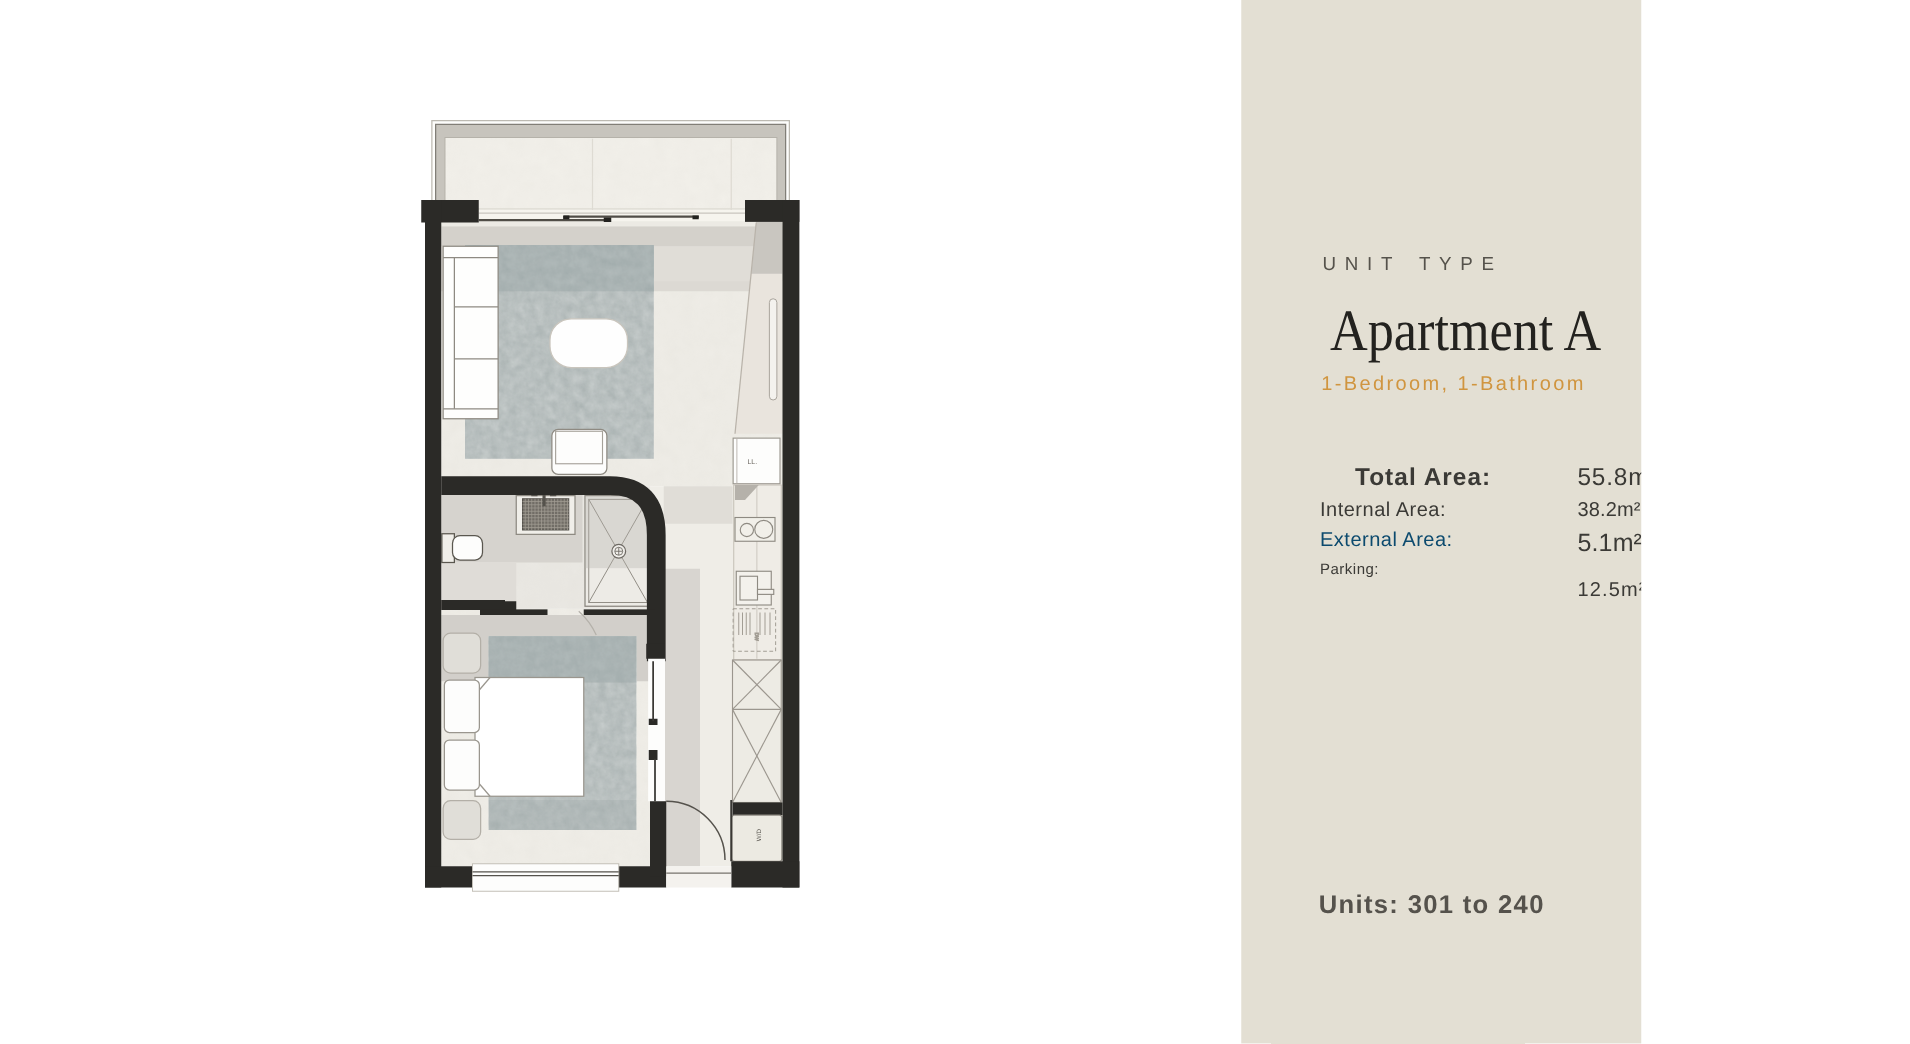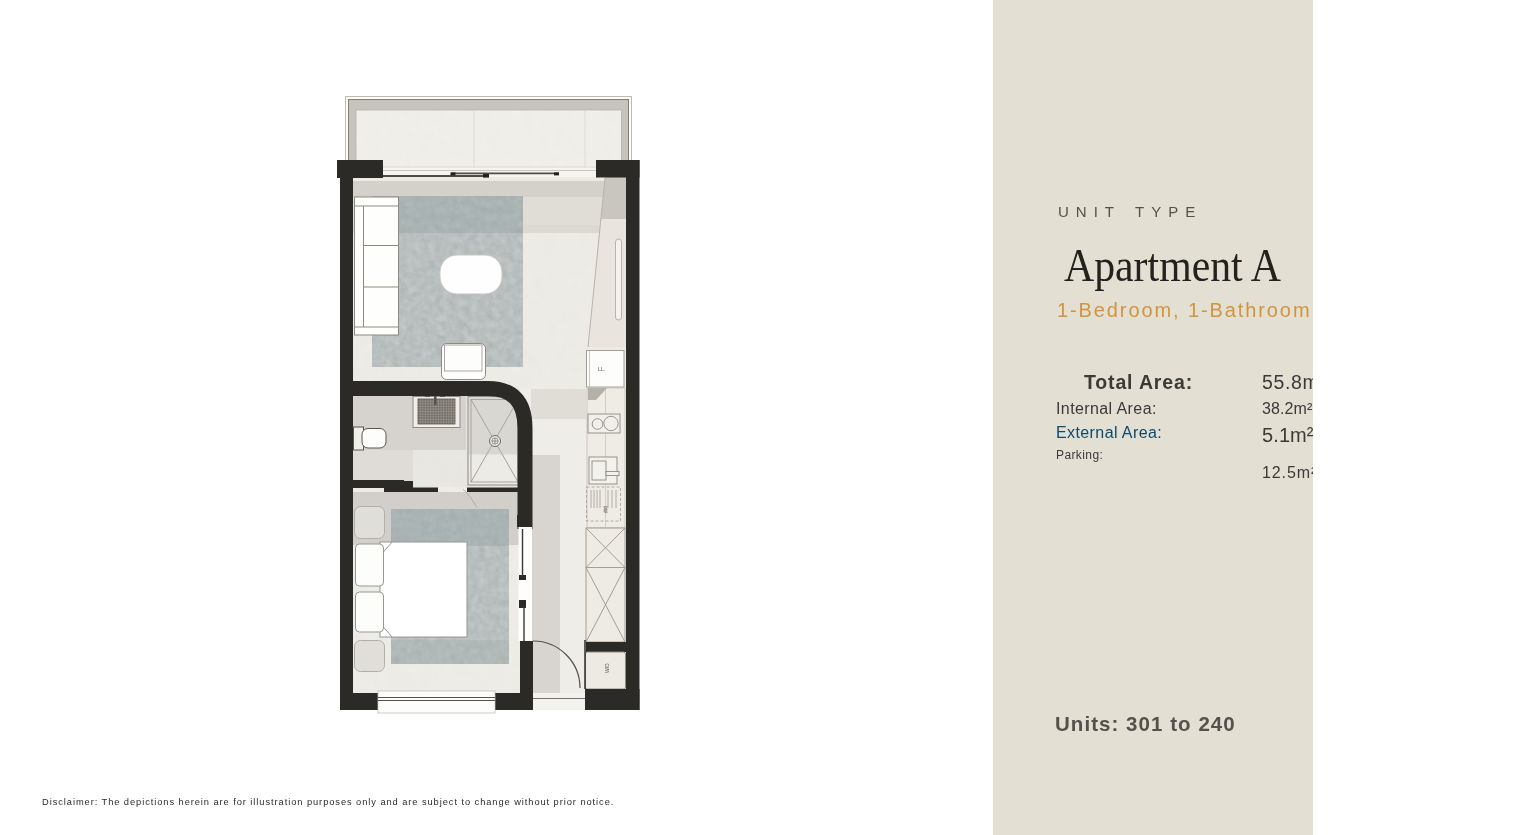--- a/index.html
+++ b/index.html
@@ -11,38 +11,37 @@
 <div id="page">
 
 <div class="abs" style="left:993px;top:0;width:397px;height:835px;background:#e3dfd3;"></div>
 
 <div class="abs" style="left:1390px;top:0;width:138px;height:835px;background:#f8f8f7;border-left:1px solid #c9c6bd;box-sizing:border-box;"></div>
 
 <div class="abs" style="left:1058px;top:204px;font-size:15px;line-height:1;letter-spacing:7px;word-spacing:3.5px;color:#55524b;">UNIT TYPE</div>
 
 <div class="abs" style="left:1064px;top:242px;font-family:'Liberation Serif',serif;font-size:47px;line-height:1;color:#23221f;transform:scale(0.889,1);transform-origin:left top;">Apartment A</div>
 
-<div class="abs" style="left:1057px;top:300px;font-size:20px;line-height:1;letter-spacing:1.9px;color:#d0953f;">1-Bedroom, 1-Bathroom</div>
+<div class="abs" style="left:1057px;top:300px;font-size:16px;line-height:1;letter-spacing:1.9px;color:#d0953f;">1-Bedroom, 1-Bathroom</div>
 
 <div class="abs" style="left:1056px;top:373px;font-size:19.5px;line-height:1;font-weight:bold;letter-spacing:0.85px;color:#3b3a36;margin-left:28px;">Total Area:</div>
 <div class="abs" style="left:1262px;top:373px;font-size:19.5px;line-height:1;font-weight:normal;letter-spacing:0.65px;color:#3b3a36;">55.8m²</div>
 
 <div class="abs" style="left:1056px;top:401px;font-size:16px;line-height:1;letter-spacing:0.4px;color:#3b3a36;">Internal Area:</div>
 <div class="abs" style="left:1262px;top:401px;font-size:16px;line-height:1;letter-spacing:0.1px;color:#3b3a36;">38.2m²</div>
 
 <div class="abs" style="left:1056px;top:425px;font-size:16px;line-height:1;letter-spacing:0.4px;color:#0c4a6e;">External Area:</div>
 <div class="abs" style="left:1262px;top:425px;font-size:20px;line-height:1;letter-spacing:0.1px;color:#3b3a36;">5.1m²</div>
 
 <div class="abs" style="left:1056px;top:449px;font-size:12px;line-height:1;letter-spacing:0.4px;color:#3b3a36;">Parking:</div>
 <div class="abs" style="left:1262px;top:449px;font-size:16px;line-height:1;letter-spacing:0.9px;color:#3b3a36;margin-top:16px;">12.5m²</div>
 
 <div class="abs" style="left:1055px;top:714px;font-size:20.5px;line-height:1;font-weight:bold;letter-spacing:1.05px;color:#55524c;">Units: 301 to 240</div>
 
 
-<div class="abs" style="left:42px;top:796.5px;font-size:9.3px;line-height:1.1;letter-spacing:0.93px;color:#2e2d2b;">Disclaimer: The depictions herein are for illustration purposes only and are subject to change without prior notice.</div>
 
 <svg class="abs" style="left:330px;top:90px;" width="320" height="630" viewBox="330 90 320 630" xmlns="http://www.w3.org/2000/svg">
 <defs>
 <filter id="nd" x="0" y="0" width="100%" height="100%">
   <feTurbulence type="fractalNoise" baseFrequency="0.16" numOctaves="3" seed="7"></feTurbulence>
   <feColorMatrix type="matrix" values="0 0 0 0 0.36  0 0 0 0 0.40  0 0 0 0 0.41  0.45 0.45 0.45 0 -0.25"></feColorMatrix>
 </filter>
 <filter id="nl" x="0" y="0" width="100%" height="100%">
   <feTurbulence type="fractalNoise" baseFrequency="0.14" numOctaves="3" seed="23"></feTurbulence>
   <feColorMatrix type="matrix" values="0 0 0 0 0.93  0 0 0 0 0.94  0 0 0 0 0.93  0.45 0.45 0.45 0 -0.2"></feColorMatrix>

